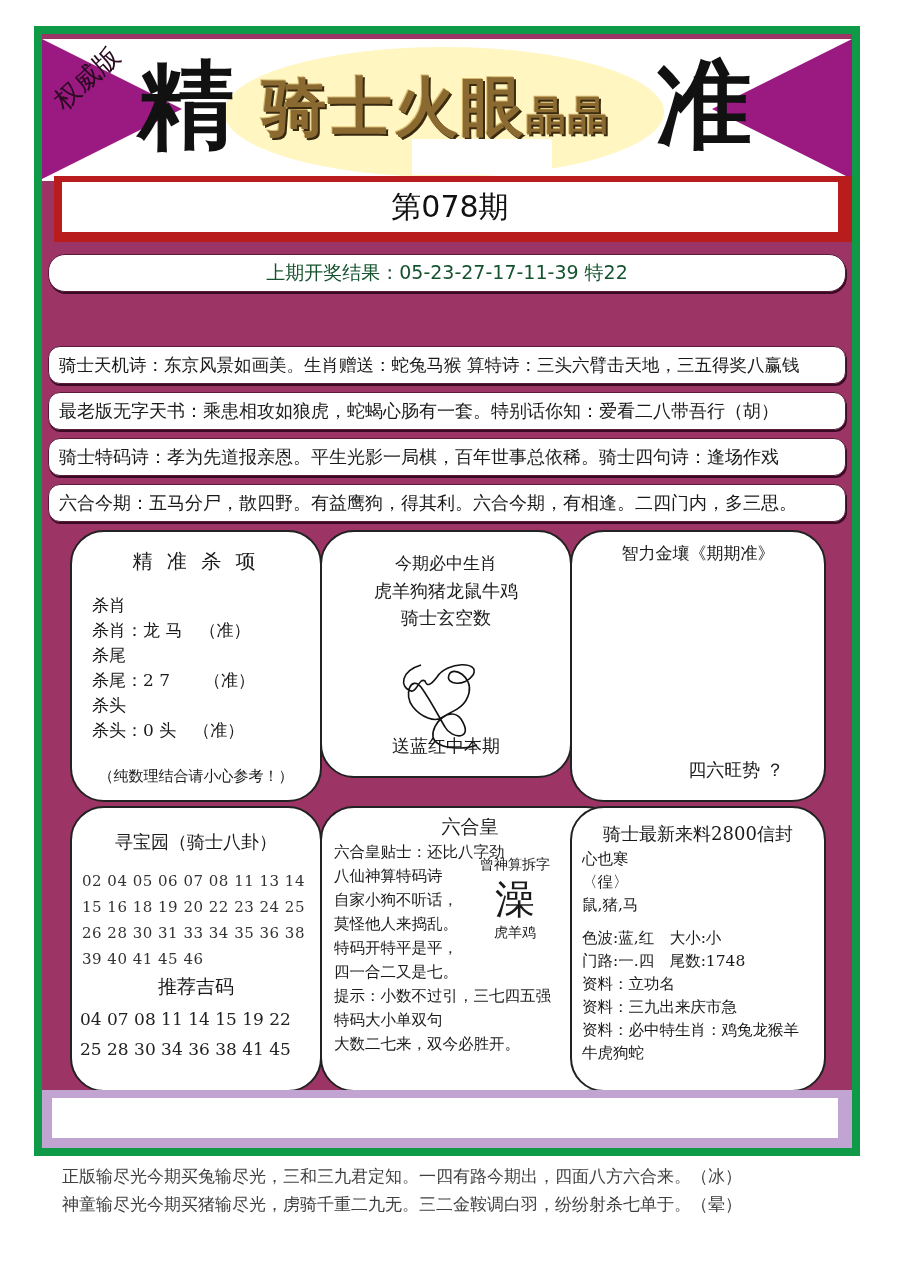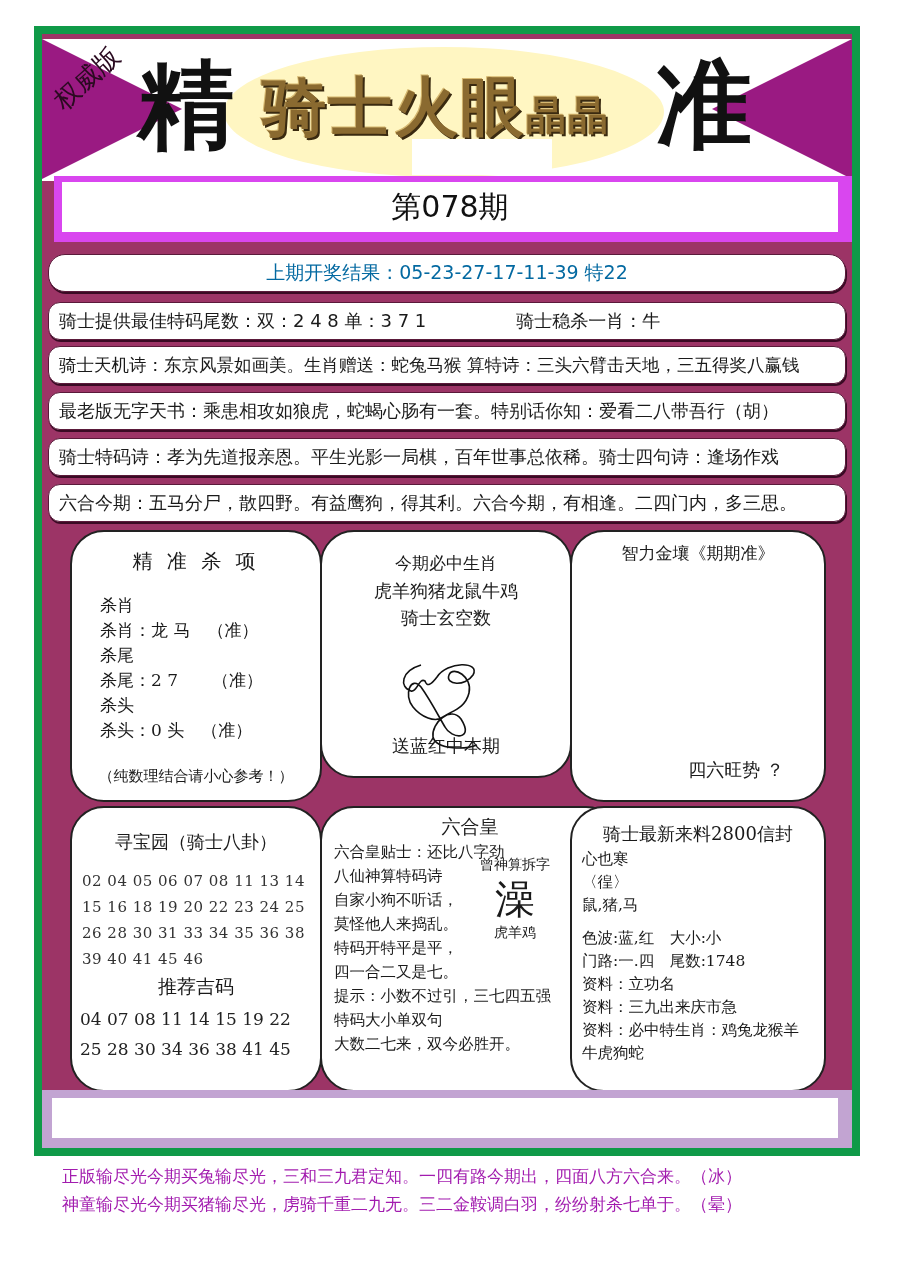--- a/index.html
+++ b/index.html
@@ -23,42 +23,42 @@
            font-family:"DejaVu Sans", sans-serif; color:#111; line-height:1; }
   .big-r { position:absolute; right:100px; top:18px; font-size:96px; font-weight:bold;
            font-family:"DejaVu Sans", sans-serif; color:#111; line-height:1; }
   .ellipse { position:absolute; left:182px; top:8px; width:440px; height:130px;
              border-radius:50%; background:#fff6c2; }
   .title-main { position:absolute; left:220px; top:36px; font-size:64px; font-weight:bold;
                 color:#8a6a30; text-shadow:2px 2px 0 #3a2a10, -1px -1px 0 #d6b870;
                 font-family:"DejaVu Serif", serif; line-height:1; letter-spacing:2px; }
   .title-small { font-size:40px; }
   .white-patch { position:absolute; left:370px; top:100px; width:140px; height:36px; background:#fff; }
-  .issue-bar { position:absolute; left:0; top:142px; right:0; height:66px; background:#d946ef;margin-left:12px; }
+  .issue-bar { position:absolute; left:0; top:142px; right:0; height:66px; background:#b91c1c;margin-left:12px; }
   .issue-inner { position:absolute; left:8px; top:6px; right:14px; bottom:10px; background:#fff;
                  display:flex; align-items:center; justify-content:center;
                  font-family:"DejaVu Sans", sans-serif; font-size:30px; color:#111; }
   
   .row { position:absolute; left:6px; right:6px; height:36px; background:#fff;
          border-radius:12px; border:1px solid #5a1a3a; box-shadow:1px 2px 0 #3a0a24;
          display:flex; align-items:center; padding-left:10px;
          font-family:"DejaVu Sans", sans-serif; font-size:18px; color:#1a1a1a; white-space:nowrap; }
-  .row.center { justify-content:center; padding-left:0; color:#0369a1; font-size:19px;border-radius:17px; }
+  .row.center { justify-content:center; padding-left:0; color:#14532d; font-size:19px;border-radius:17px; }
   .row .gap { display:inline-block; width:90px; }
   
   .box { position:absolute; background:#fff; border:2px solid #222; border-radius:34px;
          box-sizing:border-box; font-size:17px; }
   .box .ttl { text-align:center; font-size:20px; }
   .line { line-height:25px; }
   .nums { font-family:"DejaVu Serif", serif; font-size:15px; letter-spacing:0.5px; line-height:26px; color:#333; }
   .nums2 { font-family:"DejaVu Serif", serif; font-size:17px; line-height:30px; color:#222; }
   .foot-bar { position:absolute; left:0; bottom:0; right:0; height:58px; background:#c2a4d2; }
   .foot-inner { position:absolute; left:10px; top:8px; right:14px; bottom:10px; background:#fff; }
   .bottom-text { position:absolute; left:62px; top:1162px; font-size:17px; line-height:28px;
-                 font-family:"DejaVu Sans", sans-serif; color:#a21caf; white-space:nowrap; }
+                 font-family:"DejaVu Sans", sans-serif; color:#404040; white-space:nowrap; }
 </style>
 </head>
 <body>
 
 <div class="frame">
   <div class="inner">
 
     <div class="header">
       <div class="tri-left"></div>
       <div class="tri-right"></div>
@@ -68,33 +68,28 @@
       <div class="title-main"><span>骑士火眼</span><span class="title-small">晶晶</span></div>
       <div class="white-patch"></div>
       <div class="big-r">准</div>
     </div>
 
     <div class="issue-bar">
       <div class="issue-inner">第078期</div>
     </div>
 
     <div class="row center" style="top:220px;">上期开奖结果：05-23-27-17-11-39 特22</div>
-    <div class="row" style="top:268px;">
-      <span>骑士提供最佳特码尾数：双：2 4 8 单：3 7 1</span>
-      <span class="gap"></span>
-      <span>骑士稳杀一肖：牛</span>
-    </div>
     <div class="row" style="top:312px; font-size:17.5px;">骑士天机诗：东京风景如画美。生肖赠送：蛇兔马猴 算特诗：三头六臂击天地，三五得奖八赢钱</div>
     <div class="row" style="top:358px;">最老版无字天书：乘患相攻如狼虎，蛇蝎心肠有一套。特别话你知：爱看二八带吾行（胡）</div>
     <div class="row" style="top:404px;">骑士特码诗：孝为先道报亲恩。平生光影一局棋，百年世事总依稀。骑士四句诗：逢场作戏</div>
     <div class="row" style="top:450px;">六合今期：五马分尸，散四野。有益鹰狗，得其利。六合今期，有相逢。二四门内，多三思。</div>
 
     <div class="box" style="left:28px; top:496px; width:252px; height:272px;">
       <div class="ttl" style="margin-top:16px; letter-spacing:4px;">精 准 杀 项</div>
-      <div style="padding:18px 0 0 28px;">
+      <div style="padding:18px 0 0 20px;">
         <div class="line">杀肖</div>
         <div class="line">杀肖：龙 马　（准）</div>
         <div class="line">杀尾</div>
         <div class="line">杀尾：2 7　　（准）</div>
         <div class="line">杀头</div>
         <div class="line">杀头：0 头　（准）</div>
       </div>
       <div style="position:absolute; left:0; right:0; bottom:14px; text-align:center; font-size:15px;">（纯数理结合请小心参考！）</div>
     </div>
 

